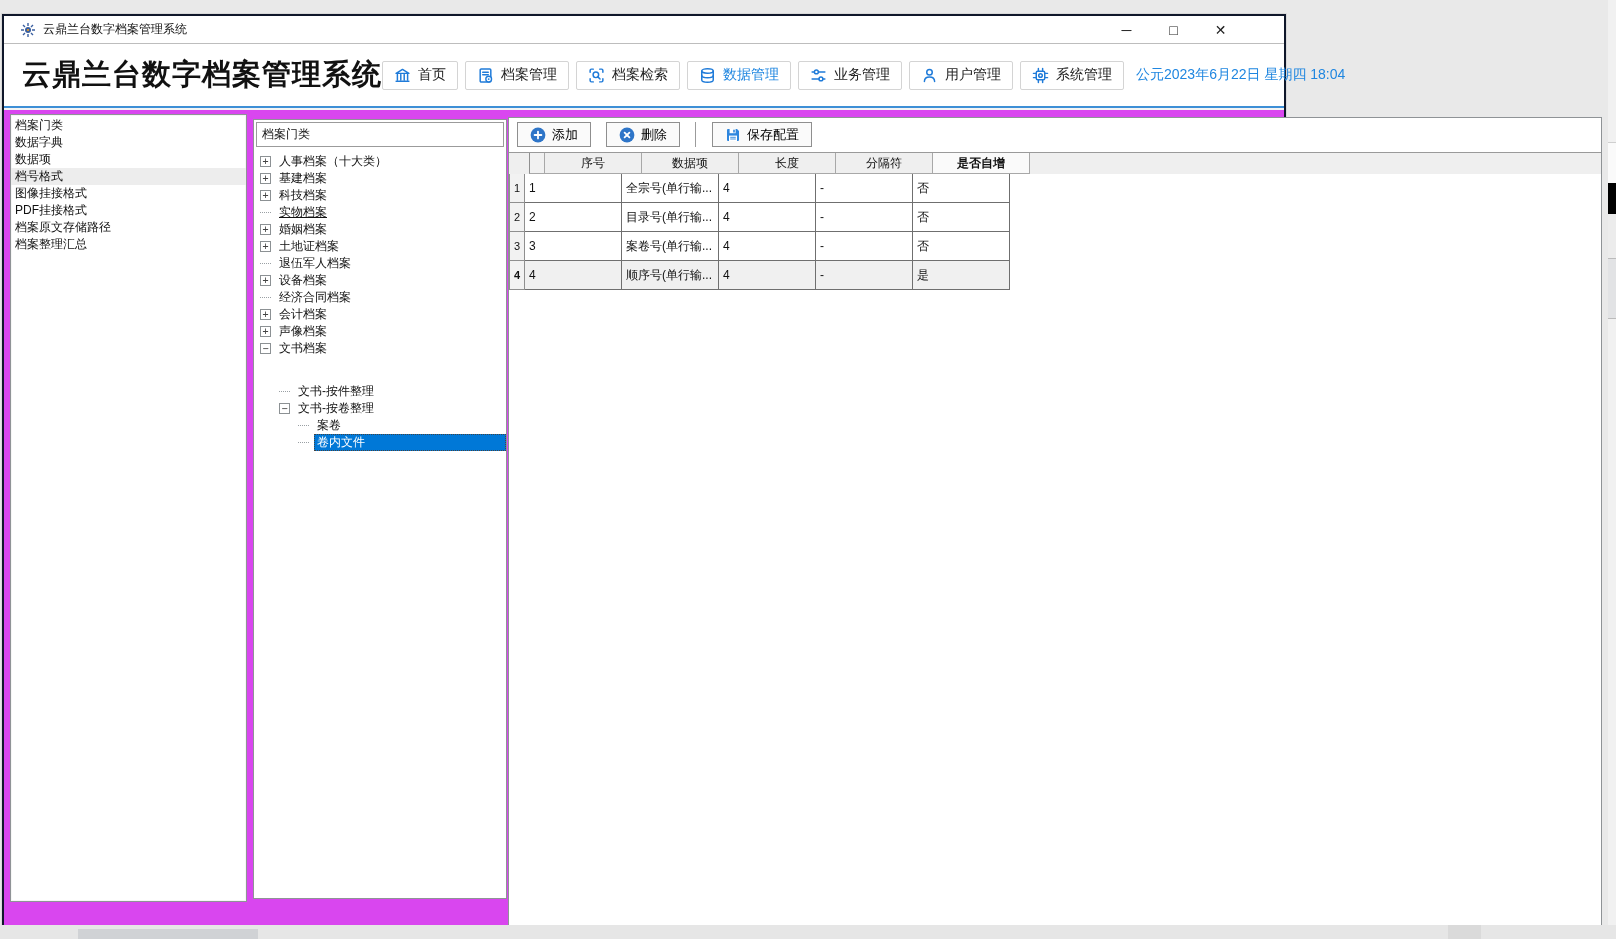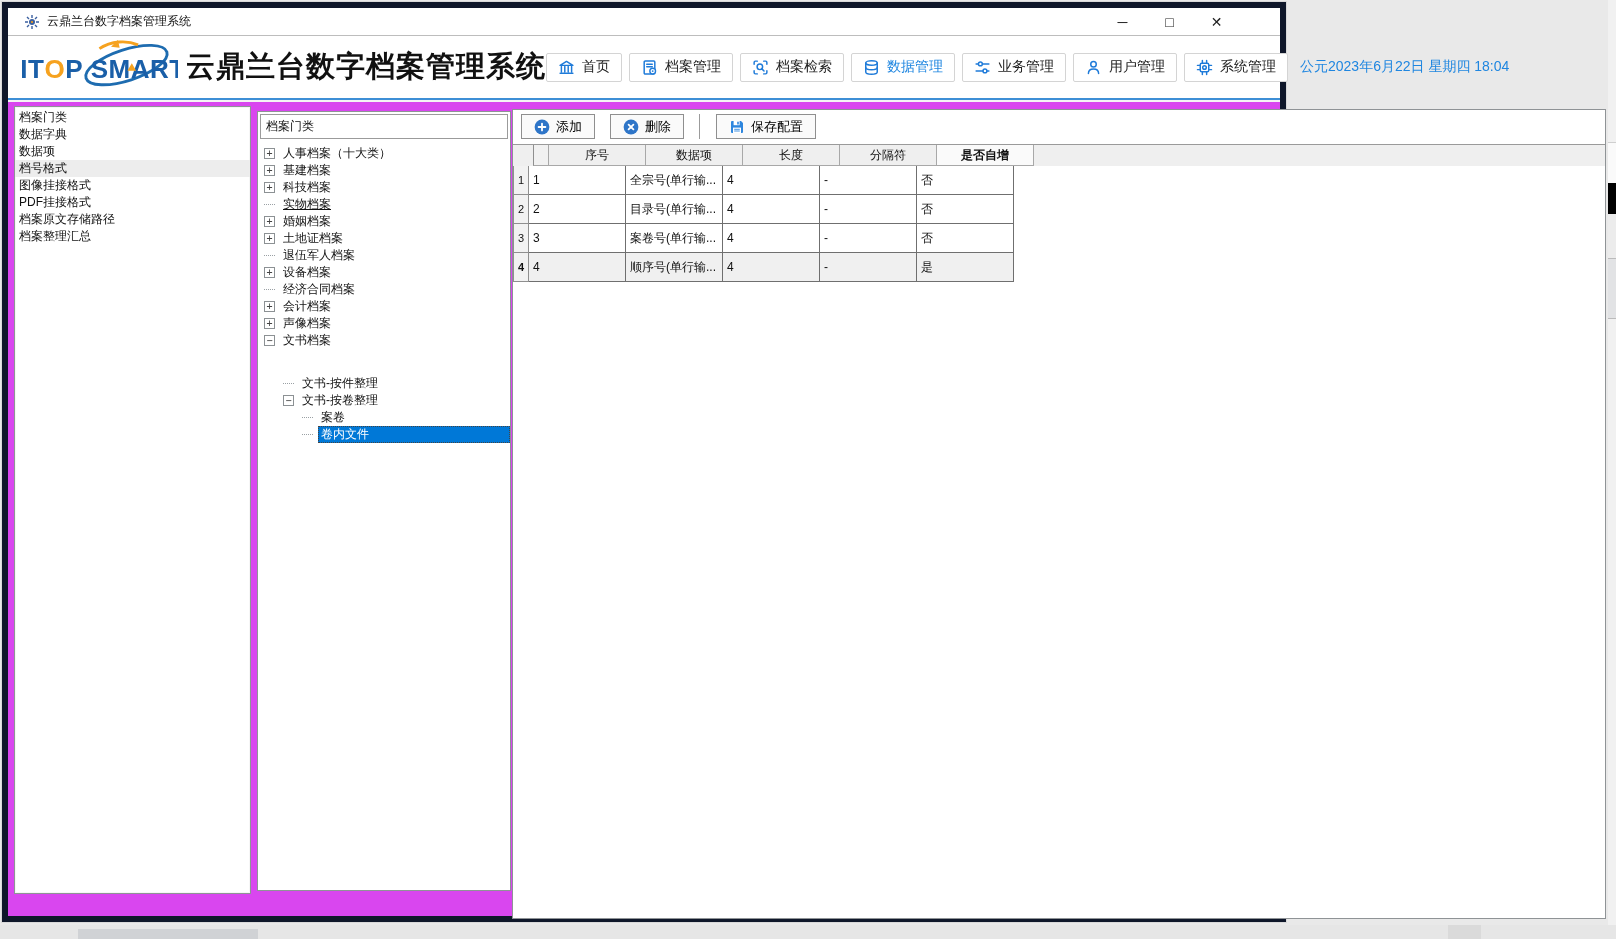--- a/index.html
+++ b/index.html
@@ -1,22 +1,22 @@
 <!DOCTYPE html>
 <html><head>
 <meta charset="utf-8">
 <style>
   * { margin:0; padding:0; box-sizing:border-box; }
   html,body { width:1616px; height:939px; }
   body { position:relative; overflow:hidden; background:#e9e9e9;
          font-family:"Liberation Sans","DejaVu Sans",sans-serif; color:#111; }
 
   
-  .window { position:absolute; left:2px; top:2px; width:1284px; height:920px;
-            background:#f4f4f4; border:6px solid #0f172a; box-shadow:0 0 0 1px #d9d9d9; }
+  .window { position:absolute; left:2px; top:14px; width:1284px; height:920px;
+            background:#f4f4f4; border:2px solid #0f172a; box-shadow:0 0 0 1px #d9d9d9; }
 
   
   .titlebar { height:28px; background:#fff; border-bottom:1px solid #bdbdbd;
               display:flex; align-items:center; padding-left:16px; }
   .tb-title { font-size:12px; margin-left:7px; white-space:nowrap; }
   .tb-controls { margin-left:auto; display:flex; margin-right:40px; }
   .tb-btn { width:47px; height:27px; border:none; background:transparent;
             display:flex; align-items:center; justify-content:center;
             font-size:14px; color:#222; cursor:default; }
 
@@ -107,29 +107,20 @@
     </span>
     <span class="tb-title">云鼎兰台数字档案管理系统</span>
     <span class="tb-controls">
       <button class="tb-btn">─</button>
       <button class="tb-btn">□</button>
       <button class="tb-btn">✕</button>
     </span>
   </div>
 
   <div class="header">
-    <span style="display:flex;">
-      <svg id="logo-svg" width="160" height="56" viewBox="0 0 165 58">
-        <ellipse cx="112" cy="27" rx="44" ry="16" fill="none" stroke="#1e6cb0" stroke-width="3" transform="rotate(-18 112 27)"></ellipse>
-        <path d="M84 10 C 96 2 112 1 124 6" fill="none" stroke="#f6a21f" stroke-width="3"></path>
-        <path d="M96 8 l7 -7 l2 8 z" fill="#f6a21f"></path>
-        <text id="logo-text" x="2" y="40" font-family="Liberation Sans, sans-serif" font-size="27" font-weight="bold" letter-spacing="0.5"><tspan fill="#1a5fa8">IT</tspan><tspan fill="#f6a21f">O</tspan><tspan fill="#1a5fa8">P</tspan><tspan fill="#1a5fa8"> SM</tspan><tspan fill="#1a5fa8">A</tspan><tspan fill="#1a5fa8">RT</tspan></text>
-        <path d="M113 33 l4.5 -8 l4.5 8 z" fill="#f6a21f"></path>
-      </svg>
-    </span>
     <span class="app-title">云鼎兰台数字档案管理系统</span>
     <span class="nav" id="nav">
         <button class="nav-btn">
           <span class="nav-icon">
             <svg width="17" height="17" viewBox="0 0 16 16">
               <path fill="none" stroke="#1f7bd9" stroke-width="1.4" stroke-linecap="round" stroke-linejoin="round" d="M2 6 8 2.3 14 6z"></path>
               <path fill="none" stroke="#1f7bd9" stroke-width="1.4" stroke-linecap="round" stroke-linejoin="round" d="M3.2 7v5M6.4 7v5M9.6 7v5M12.8 7v5M2 13.4h12"></path>
             </svg>
           </span>
           <span>首页</span>

